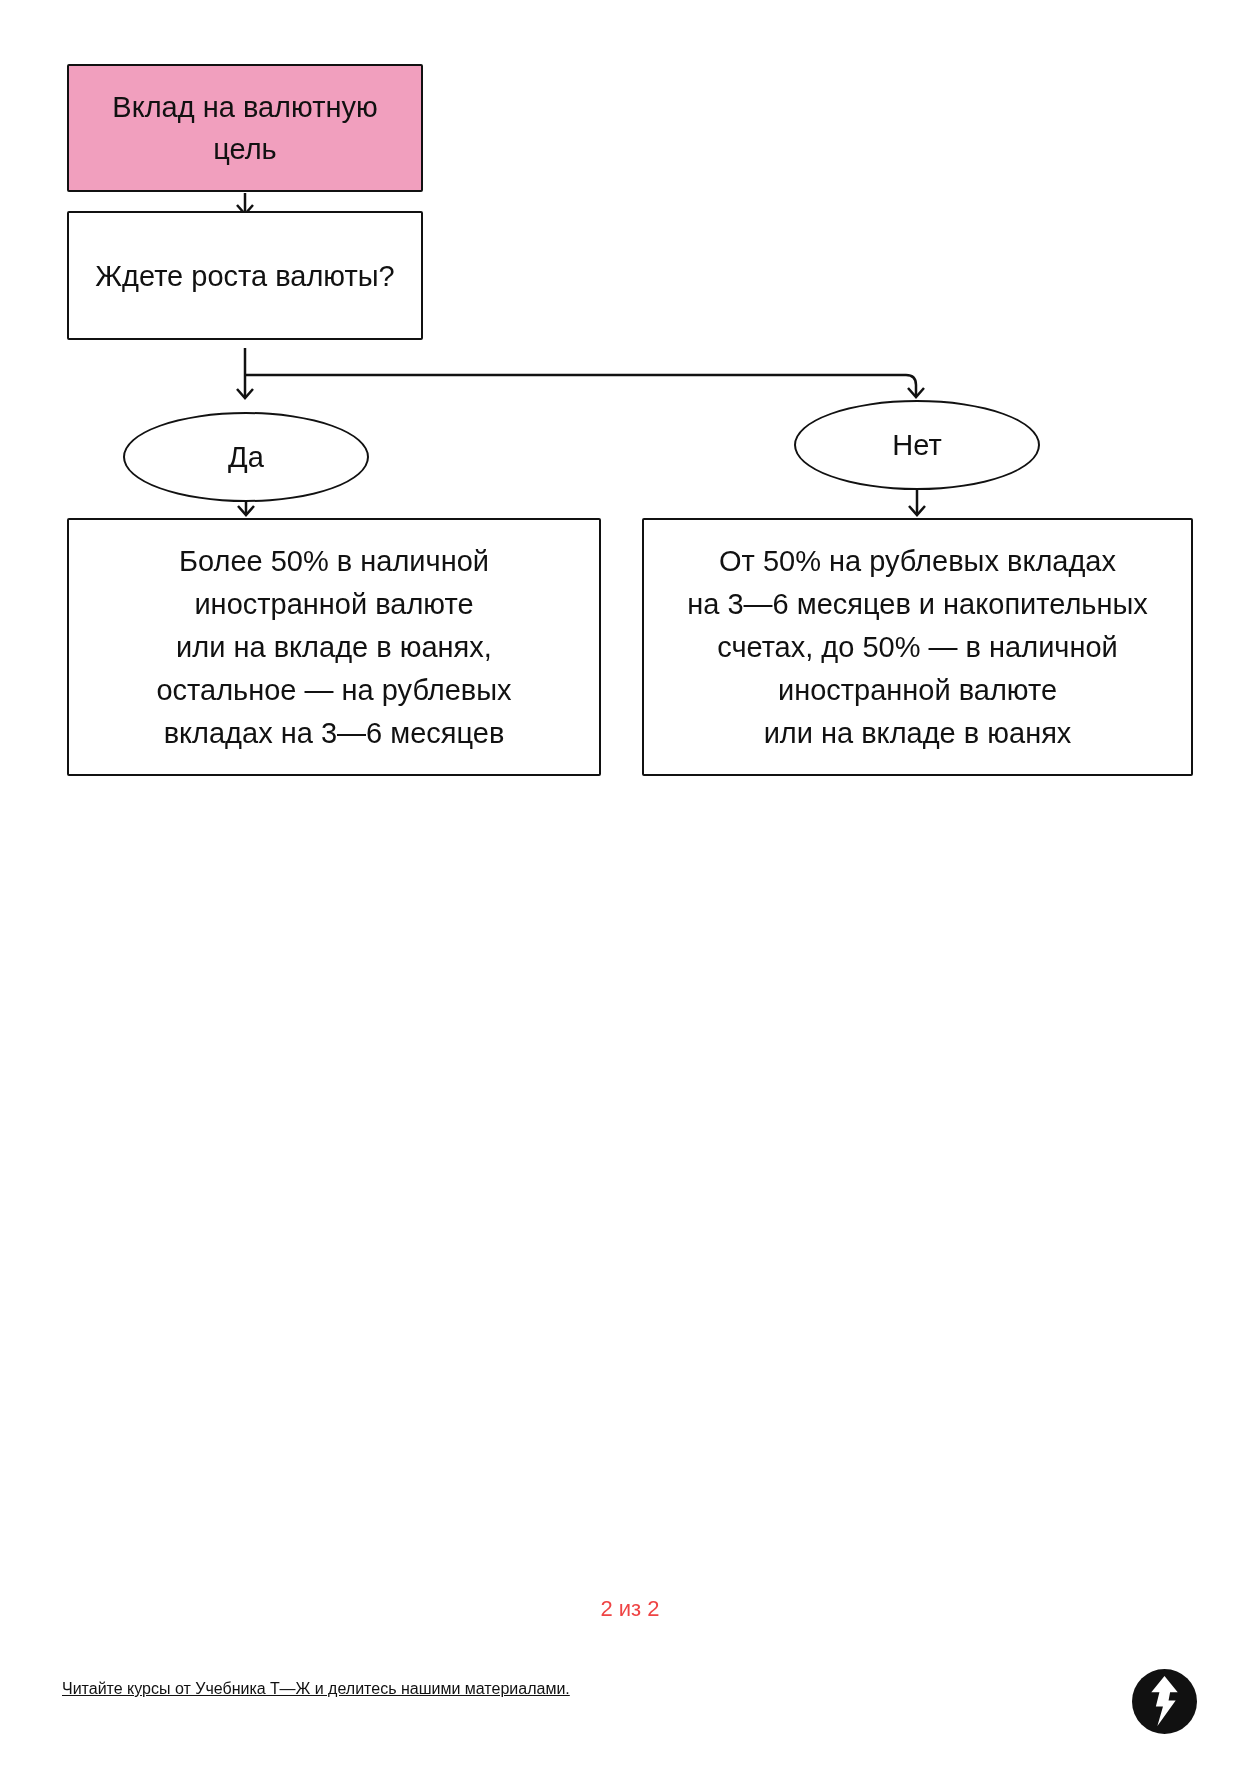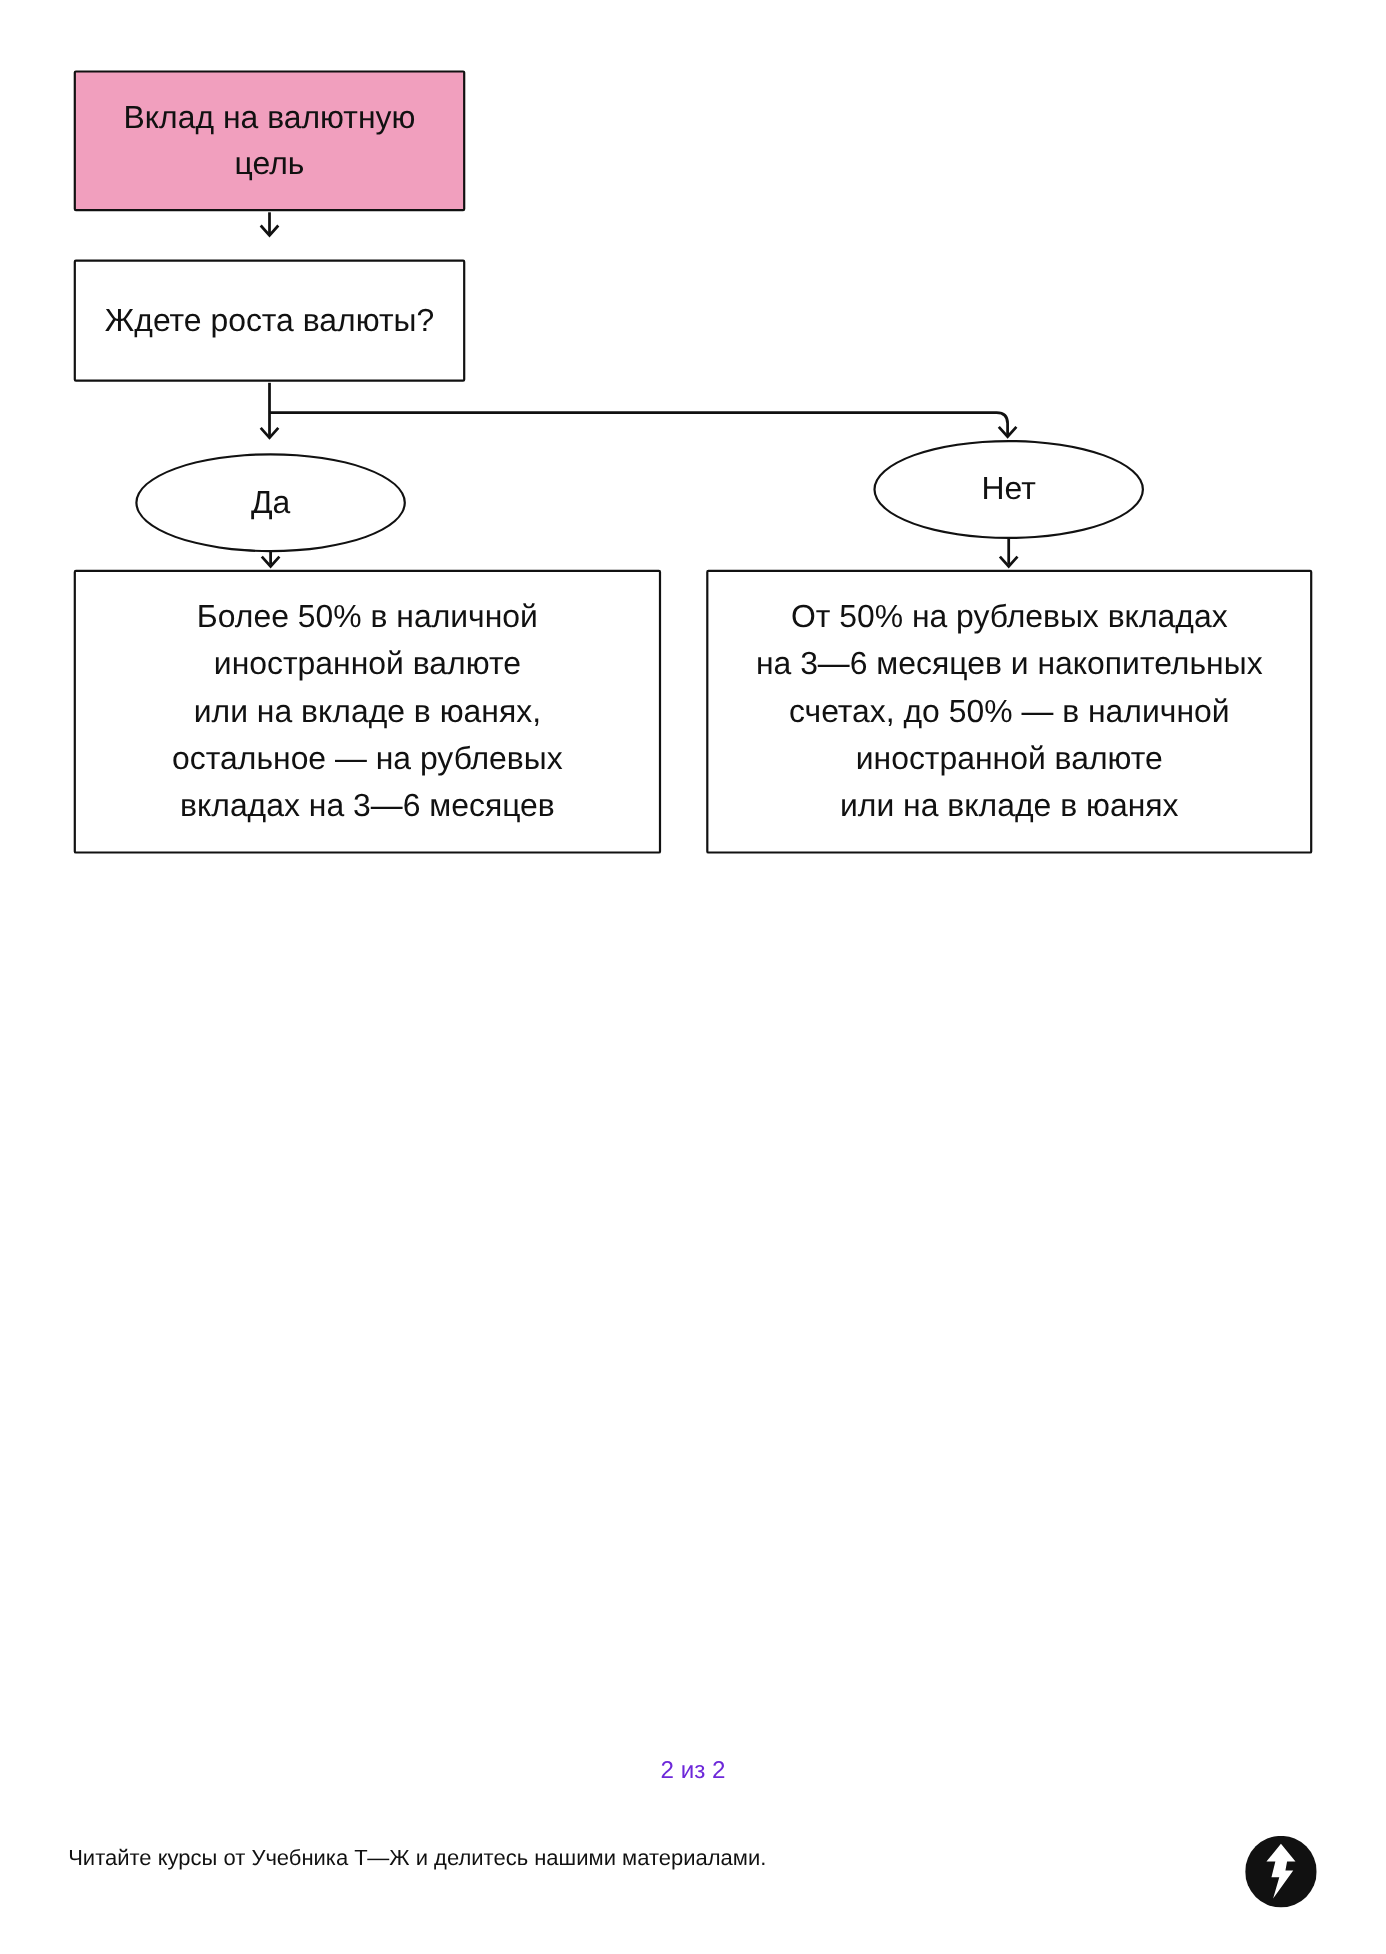--- a/index.html
+++ b/index.html
@@ -5,28 +5,28 @@
   html,body{margin:0;padding:0;background:#fff;}
   body{width:1260px;height:1776px;position:relative;font-family:"Liberation Sans",sans-serif;color:#111;}
   .page{position:absolute;inset:0;background:#fff;overflow:hidden;}
   .connectors{position:absolute;left:0;top:0;pointer-events:none;}
   .node{position:absolute;box-sizing:border-box;display:flex;align-items:center;justify-content:center;
         text-align:center;border:2.5px solid #111;background:#fff;}
   .rect{border-radius:2px;}
   .ellipse{border-radius:50%;}
   .node .lbl{white-space:pre-line;font-size:29px;line-height:42px;color:#111;}
   .node-start{left:67px;top:64px;width:356px;height:128px;background:#F19FBE;}
-  .node-question{left:67px;top:236px;width:356px;height:111px;}
+  .node-question{left:67px;top:211px;width:356px;height:129px;}
   .node-yes{left:123px;top:412px;width:246px;height:90px;}
   .node-no{left:794px;top:400px;width:246px;height:90px;}
   .node-yes-result{left:67px;top:518px;width:534px;height:258px;}
   .node-no-result{left:642px;top:518px;width:551px;height:258px;}
   .node-yes-result .lbl,.node-no-result .lbl{line-height:43px;}
-  .page-number{position:absolute;left:0;top:1596px;width:100%;text-align:center;font-size:22px;color:#6d28d9;}
-  .footer{position:absolute;left:62px;top:1676px;font-size:20px;line-height:26px;color:#111;}
+  .page-number{position:absolute;left:0;top:1596px;width:100%;text-align:center;font-size:22px;color:#ef4444;}
+  .footer{position:absolute;left:62px;top:1676px;font-size:16px;line-height:26px;color:#111;text-decoration:underline;}
   .footer a{color:#111;font-weight:bold;text-decoration:underline;}
   .logo{position:absolute;left:1132px;top:1669px;width:65px;height:65px;}
 </style>
 </head>
 <body>
 
 <div class="page">
 
   <svg class="connectors" width="1260" height="1776" viewBox="0 0 1260 1776" fill="none" stroke="#111" stroke-width="2.5">
     <path d="M245 193 V213"></path>

